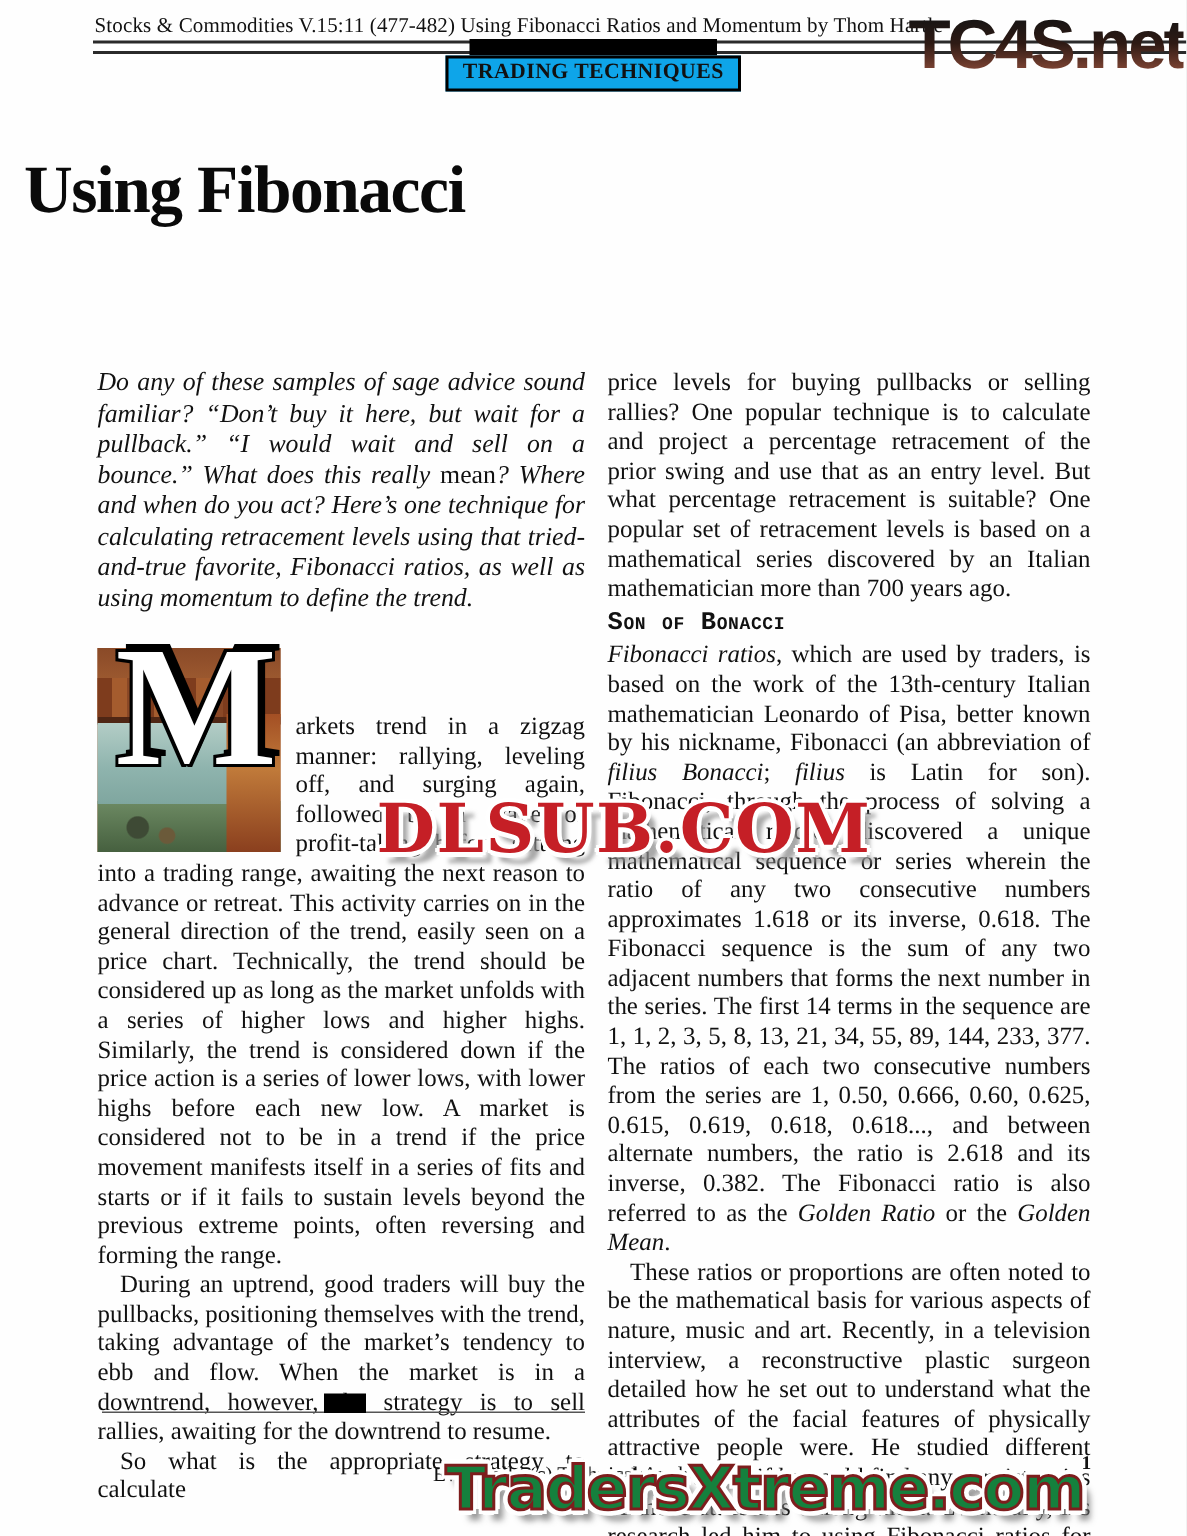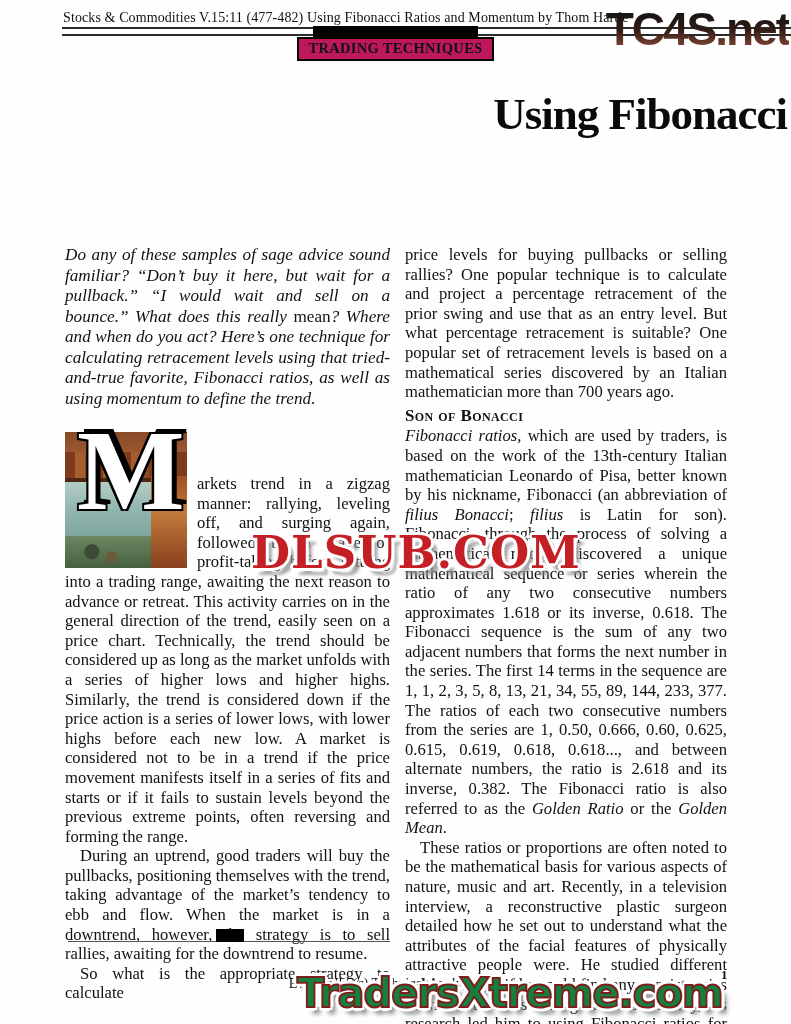--- a/index.html
+++ b/index.html
@@ -9,47 +9,47 @@
     font-family:"Liberation Serif",serif;color:#111;
   }
   
   .citation{position:absolute;left:63px;top:10px;font-size:14px;letter-spacing:.1px;white-space:nowrap;}
   .rule{position:absolute;left:62px;right:0;height:1.5px;background:#2a2a2a;z-index:1;}
   .rule.r1{top:27px;}
   .rule.r2{top:34px;}
   .section-bar{position:absolute;left:313px;top:26px;width:165px;height:11px;background:#000;z-index:2;}
   .section-box{
     position:absolute;left:0;right:0;top:37px;margin:0 auto;width:fit-content;z-index:3;
-    border:2px solid #000;background:#be185d;padding:1px 10px 2px;
+    border:2px solid #000;background:#0ea5e9;padding:1px 10px 2px;
     font-weight:bold;font-size:14.5px;letter-spacing:.3px;white-space:nowrap;
   }
   .logo{
     position:absolute;right:2px;top:2px;z-index:4;
     font-family:"Liberation Sans",sans-serif;font-weight:bold;font-size:46px;letter-spacing:-2px;
     background:linear-gradient(180deg,#141414 15%,#2e1a14 50%,#8a4a38 88%);
     -webkit-background-clip:text;background-clip:text;color:transparent;
     text-shadow:none;white-space:nowrap;
   }
   
   .title{
-    position:absolute;left:0;right:0;top:86px;margin:4px;text-align:right;
+    position:absolute;left:0;right:0;top:86px;margin:16px;text-align:left;
     font-size:45px;line-height:48px;font-weight:bold;letter-spacing:-1px;color:#0a0a0a;
   }
   
   .col{position:absolute;top:245px;font-size:16.6px;line-height:19.6px;text-align:justify;}
   .col p{margin:0;}
   .col-left{left:65px;width:325px;}
   .col-right{left:405px;width:322px;}
   .intro{font-style:italic;font-size:17.2px;line-height:20.5px;margin-bottom:23px !important;}
   .intro .rm{font-style:normal;}
   .it{font-style:italic;}
   .ind{text-indent:15px;}
   .subhead{
     margin:4px 0 1px;font-size:17px;font-weight:bold;font-variant:small-caps;
-    letter-spacing:.4px;text-align:left;
+    letter-spacing:.4px;text-align:left;font-family:Liberation Mono, monospace;
   }
   
   .openpara{padding-top:42px;}
   .artbox{
     float:left;width:122px;height:136px;margin:-42px 10px 2px 0;position:relative;
     background-color:#9c5e38;
     background-image:
       radial-gradient(circle at 22% 88%, #3e4a35 0 7px, rgba(0,0,0,0) 8px),
       radial-gradient(circle at 38% 92%, #6b5a3a 0 5px, rgba(0,0,0,0) 6px),
       linear-gradient(180deg,#a34f24,#c07a3a 40%,#8a3f1e),

